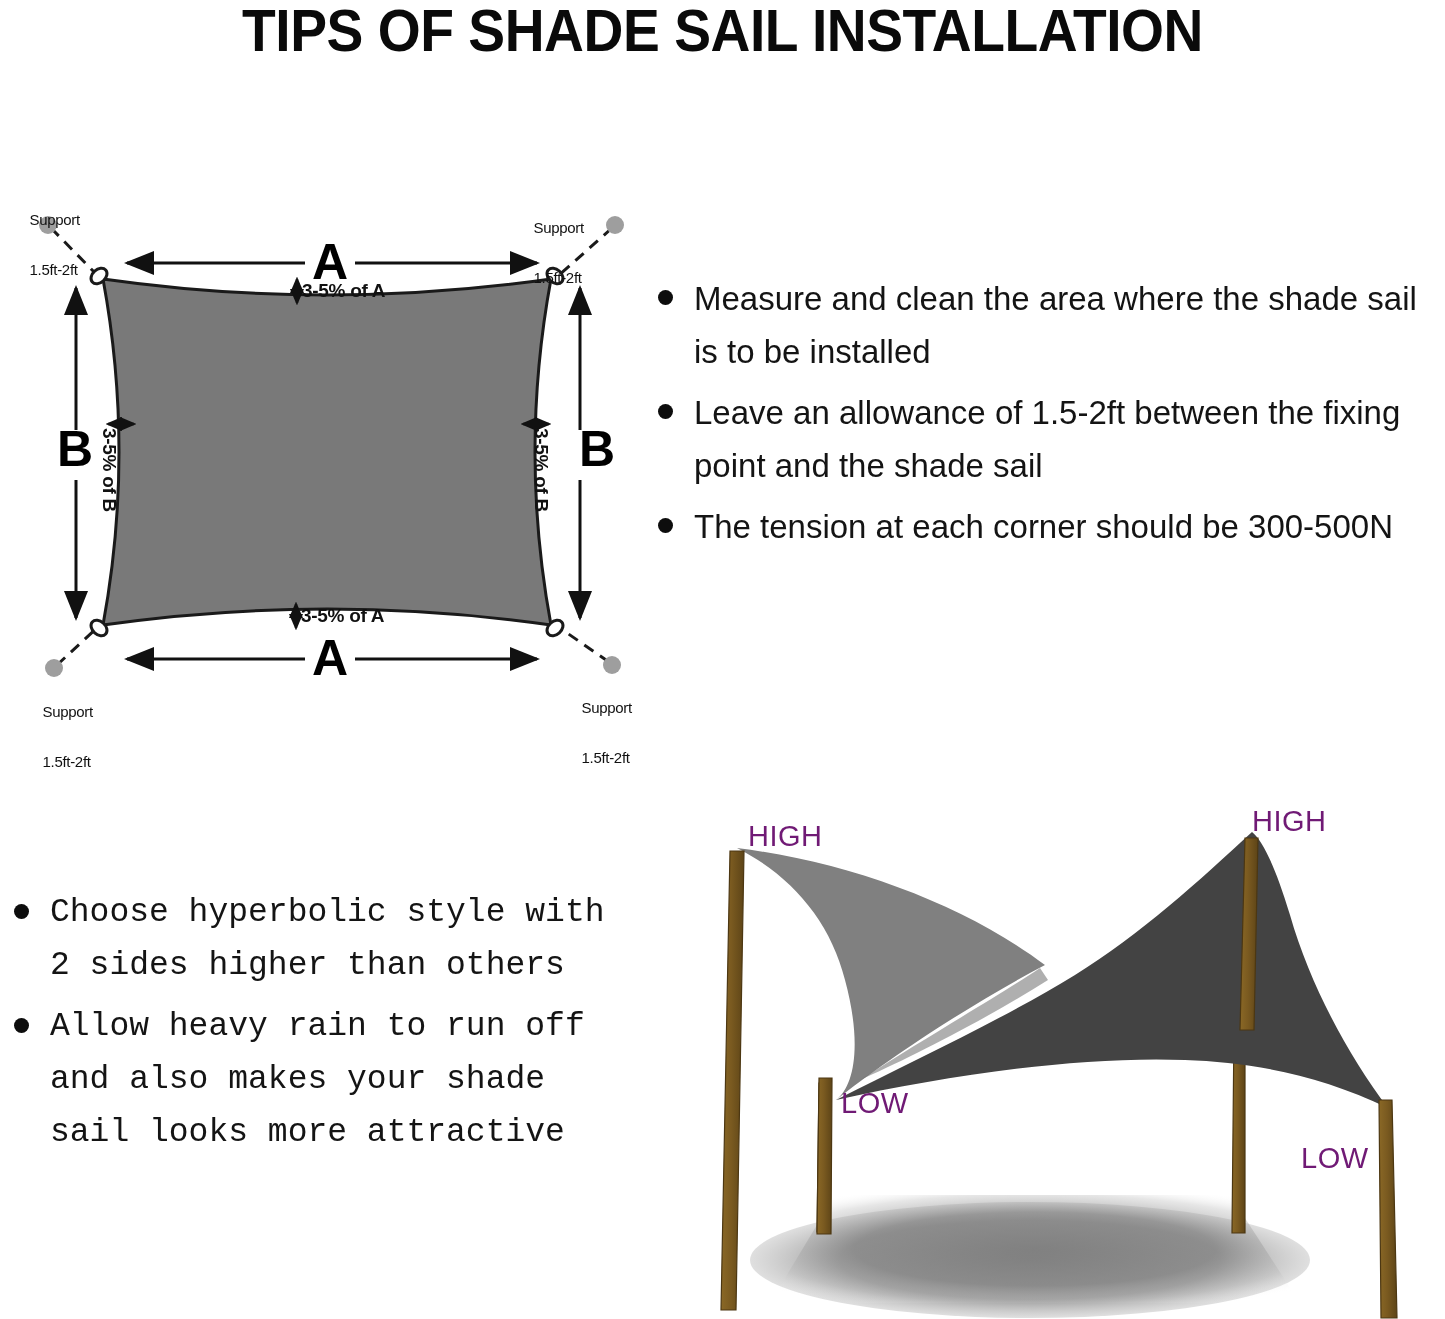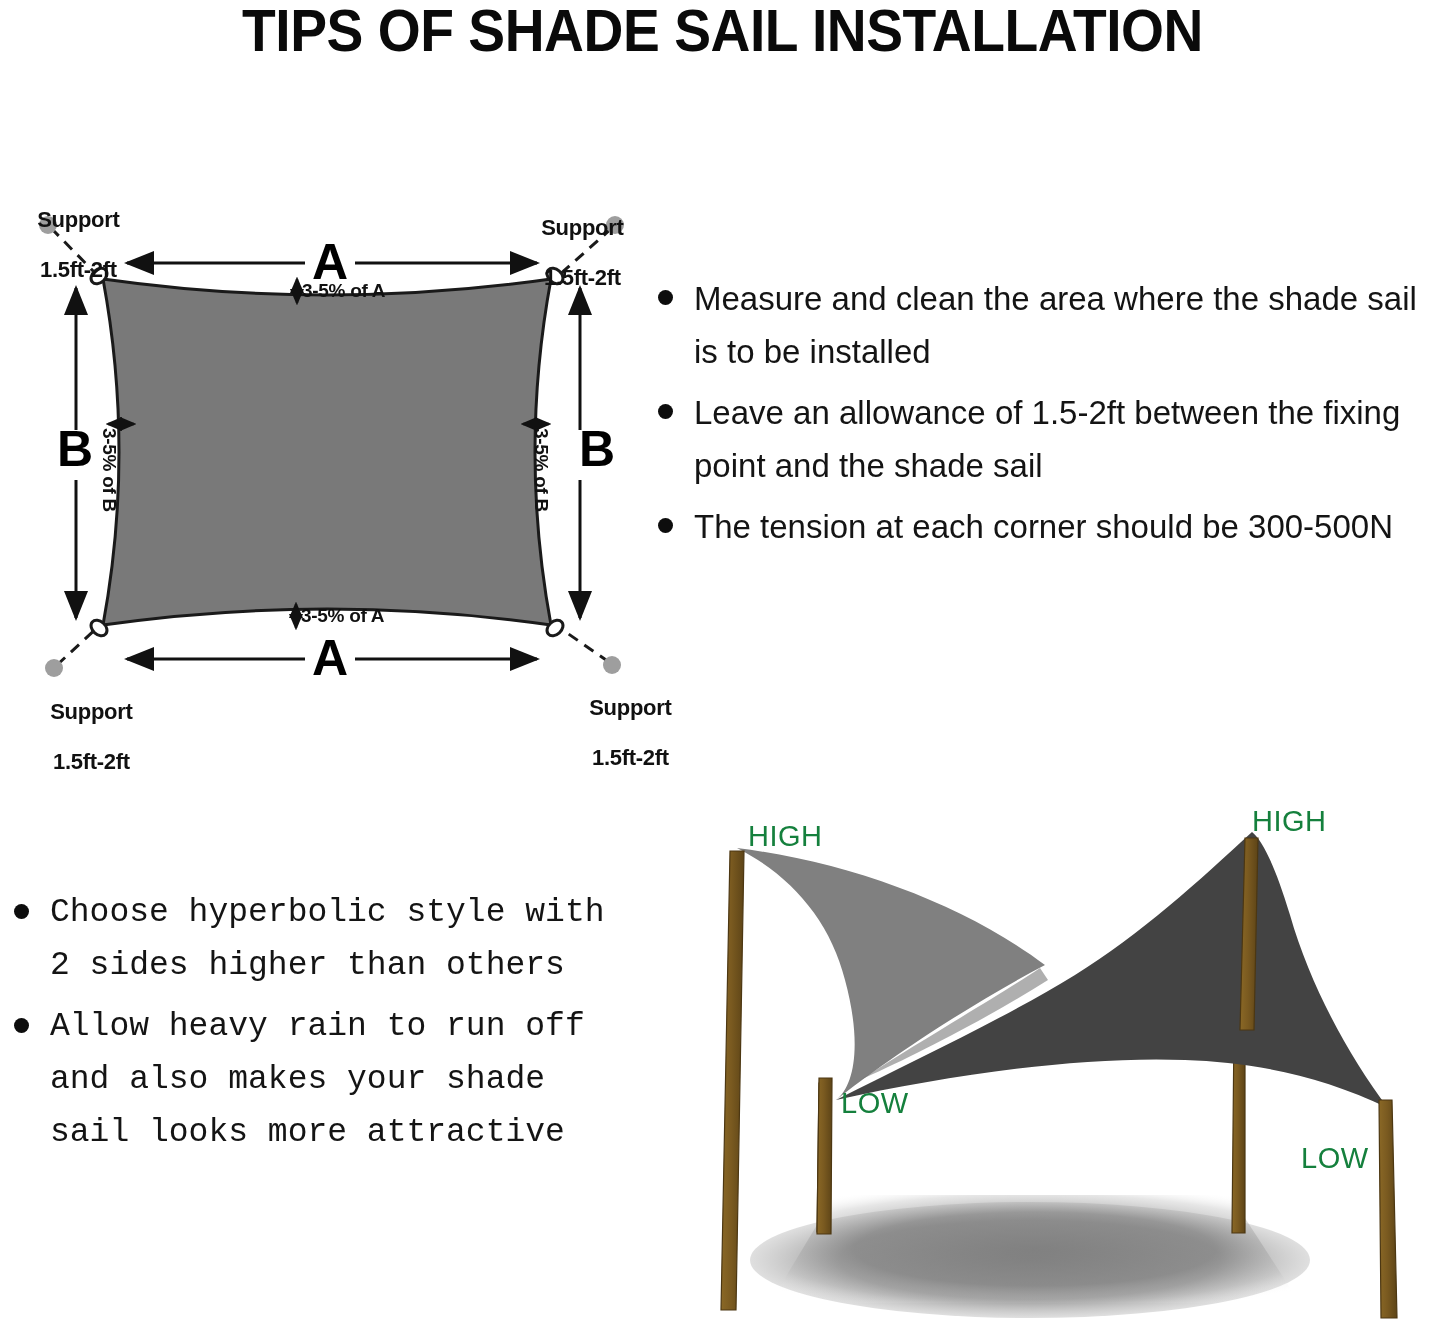--- a/index.html
+++ b/index.html
@@ -93,25 +93,24 @@
   #tips-list-secondary li::before { top: 18px; }
 
   
   .dlabel {
     position: absolute;
     font-family: "Liberation Sans", sans-serif;
     color: #111111;
     white-space: pre;
   }
   .support-label {
-    font-size: 22px;
-    font-weight: 700;
+    font-size: 15px;
+    font-weight: 400;
     line-height: 25px;
     letter-spacing: -0.3px;
-    text-align: center;
   }
   .dim-letter {
     font-size: 50px;
     font-weight: bold;
     line-height: 50px;
     color: #000000;
   }
   .pct-label {
     font-size: 19px;
     font-weight: 700;
@@ -123,21 +122,21 @@
     transform-origin: left top;
   }
 
   
   .hl-label {
     position: absolute;
     font-family: "Liberation Sans", sans-serif;
     font-size: 29px;
     font-weight: 400;
     letter-spacing: 0.5px;
-    color: #15803d;
+    color: #701a75;
     white-space: pre;
   }
 </style>
 </head>
 <body>
 
 <div id="page">
 
   <div class="title">TIPS OF SHADE SAIL INSTALLATION</div>
 

